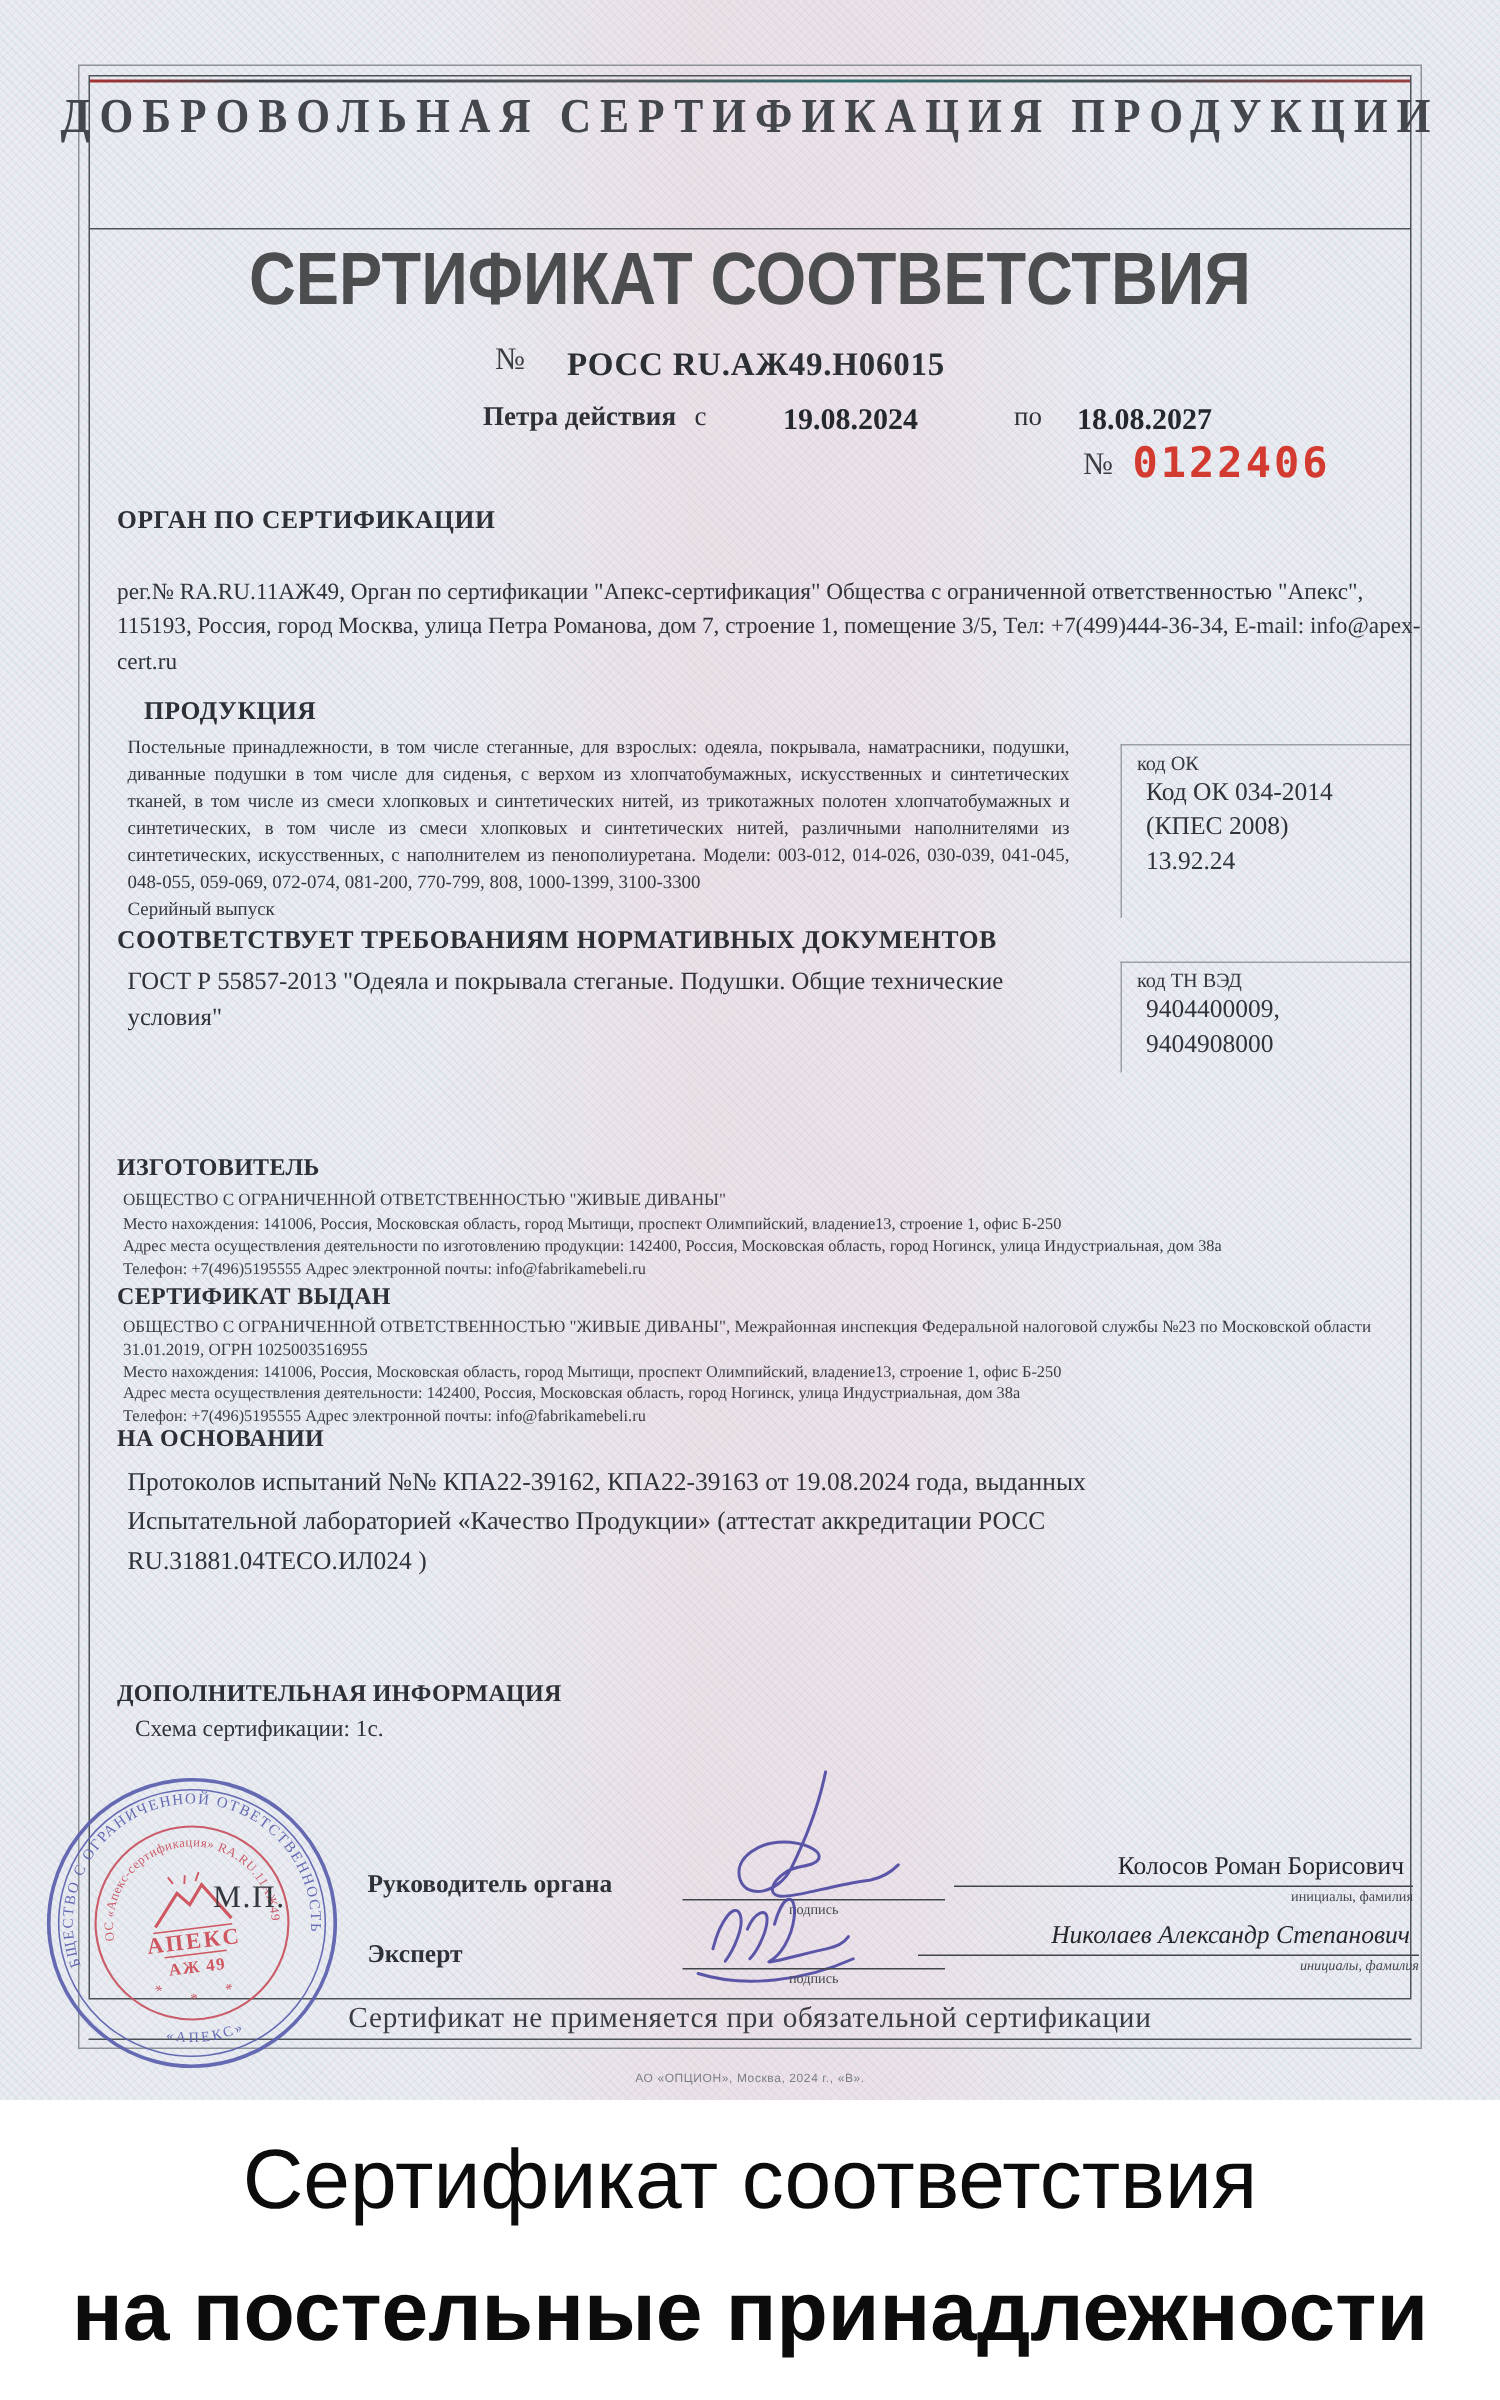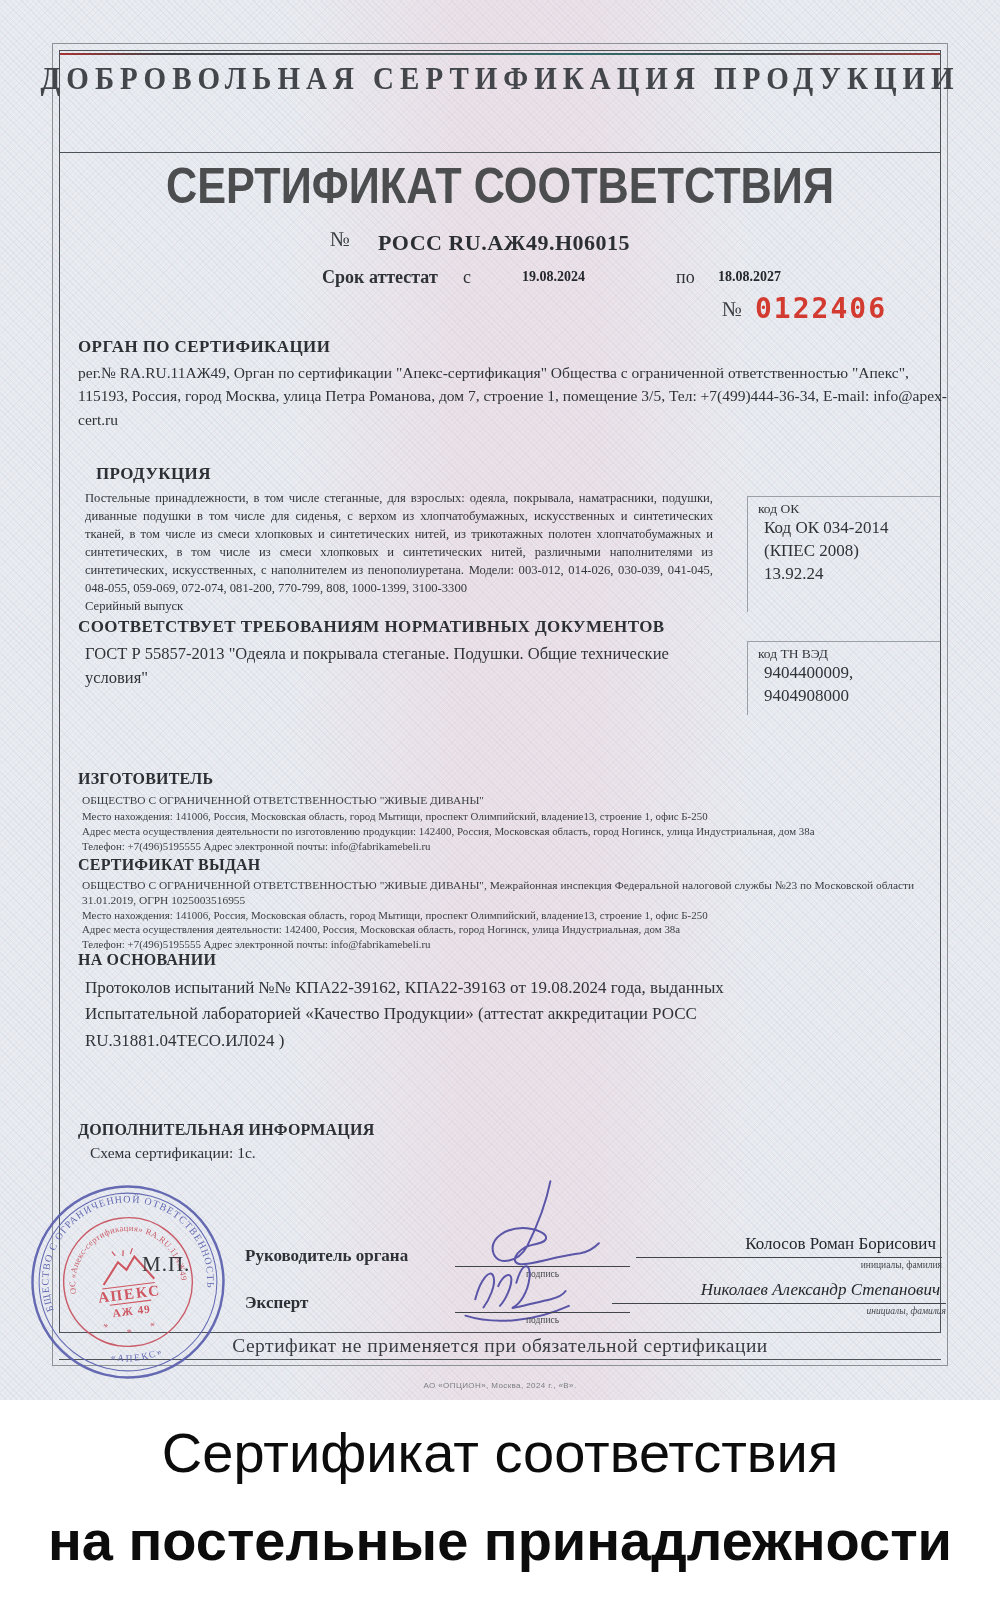--- a/index.html
+++ b/index.html
@@ -23,26 +23,26 @@
   .botline2 { position:absolute; left:59px; top:1359px; width:882px; height:0; border-top:1.3px solid #4d5257; }
 
   .abs { position:absolute; }
   .head-top { width:1000px; text-align:center; font-weight:bold; font-size:29px; letter-spacing:6px;
     color:#43474b; transform:scaleY(1.12); }
   .head-main { width:1000px; text-align:center; font-family:"Liberation Sans", sans-serif; font-weight:bold;
     font-size:47px; color:#4b4d4f; letter-spacing:0; transform:scaleX(0.92) scaleY(1.05); }
   .num-sign { font-size:21px; color:#3a3e42; }
   .cert-number { font-size:22px; font-weight:bold; color:#2b2f33; letter-spacing:0.5px; }
   .validity { font-size:18px; color:#2e3236; font-weight:bold; }
-  .date { font-size:14px; font-weight:bold; color:#24282c; }
+  .date { font-size:20px; font-weight:bold; color:#24282c; }
   .red-number { font-family:"DejaVu Sans Mono", monospace; font-size:28px; font-weight:bold; color:#d33a30; letter-spacing:2px; }
 
   .sec-title { font-size:17px; font-weight:bold; color:#2c3034; letter-spacing:0.4px; }
   .sec-title-sm { font-size:16px; font-weight:bold; color:#2c3034; letter-spacing:0.2px; }
-  .body-lg { font-size:15.5px; color:#2f3337; line-height:1.5; }
+  .body-lg { font-size:15.5px; color:#2f3337; line-height:1.5;margin-top:22px; }
   .body-md { font-size:16.5px; color:#2f3337; line-height:1.45; }
   .body-basis { font-size:17px; color:#2f3337; line-height:1.55; }
   .body-sm { font-size:12.6px; color:#33373b; line-height:1.43; text-align:justify; }
   .tiny-lines { font-size:10.9px; color:#3a3e42; line-height:1.38; }
   .tiny-first { font-size:11.4px; }
 
   .code-box { position:absolute; left:747px; width:193px; border-top:1.2px solid #9aa0a5; border-left:1.2px solid #9aa0a5; padding:4px 6px 6px 10px; }
   .code-label { font-size:13.5px; color:#33373b; }
   .code-val { font-size:17px; color:#2f3337; line-height:1.35; }
 
@@ -74,21 +74,21 @@
     <div class="topline"></div>
     <div class="botline2"></div>
 
     <div class="abs head-top" style="left:0;top:62px;">ДОБРОВОЛЬНАЯ СЕРТИФИКАЦИЯ ПРОДУКЦИИ</div>
     <div class="abs" style="left:60px;top:152px;width:880px;border-top:1.3px solid #4d5257;"></div>
     <div class="abs head-main" style="left:0;top:158px;">СЕРТИФИКАТ СООТВЕТСТВИЯ</div>
 
     <div class="abs num-sign" style="left:330px;top:227px;">№</div>
     <div class="abs cert-number" style="left:378px;top:230px;">РОСС RU.АЖ49.Н06015</div>
 
-    <div class="abs validity" style="left:322px;top:267px;">Срок аттестат</div>
+    <div class="abs validity" style="left:322px;top:267px;">Петра действия</div>
     <div class="abs validity" style="left:463px;top:267px;font-weight:normal;">с</div>
     <div class="abs date" style="left:522px;top:269px;">19.08.2024</div>
     <div class="abs validity" style="left:676px;top:267px;font-weight:normal;">по</div>
     <div class="abs date" style="left:718px;top:269px;">18.08.2027</div>
 
     <div class="abs num-sign" style="left:722px;top:297px;">№</div>
     <div class="abs red-number" style="left:755px;top:292px;">0122406</div>
 
     <div class="abs sec-title" style="left:78px;top:337px;">ОРГАН ПО СЕРТИФИКАЦИИ</div>
     <div class="abs body-lg" style="left:78px;top:361px;width:872px;">рег.№ RA.RU.11АЖ49, Орган по сертификации "Апекс-сертификация" Общества с ограниченной ответственностью "Апекс", 115193, Россия, город Москва, улица Петра Романова, дом 7, строение 1, помещение 3/5, Тел: +7(499)444-36-34, E-mail: info@apex-cert.ru</div>

